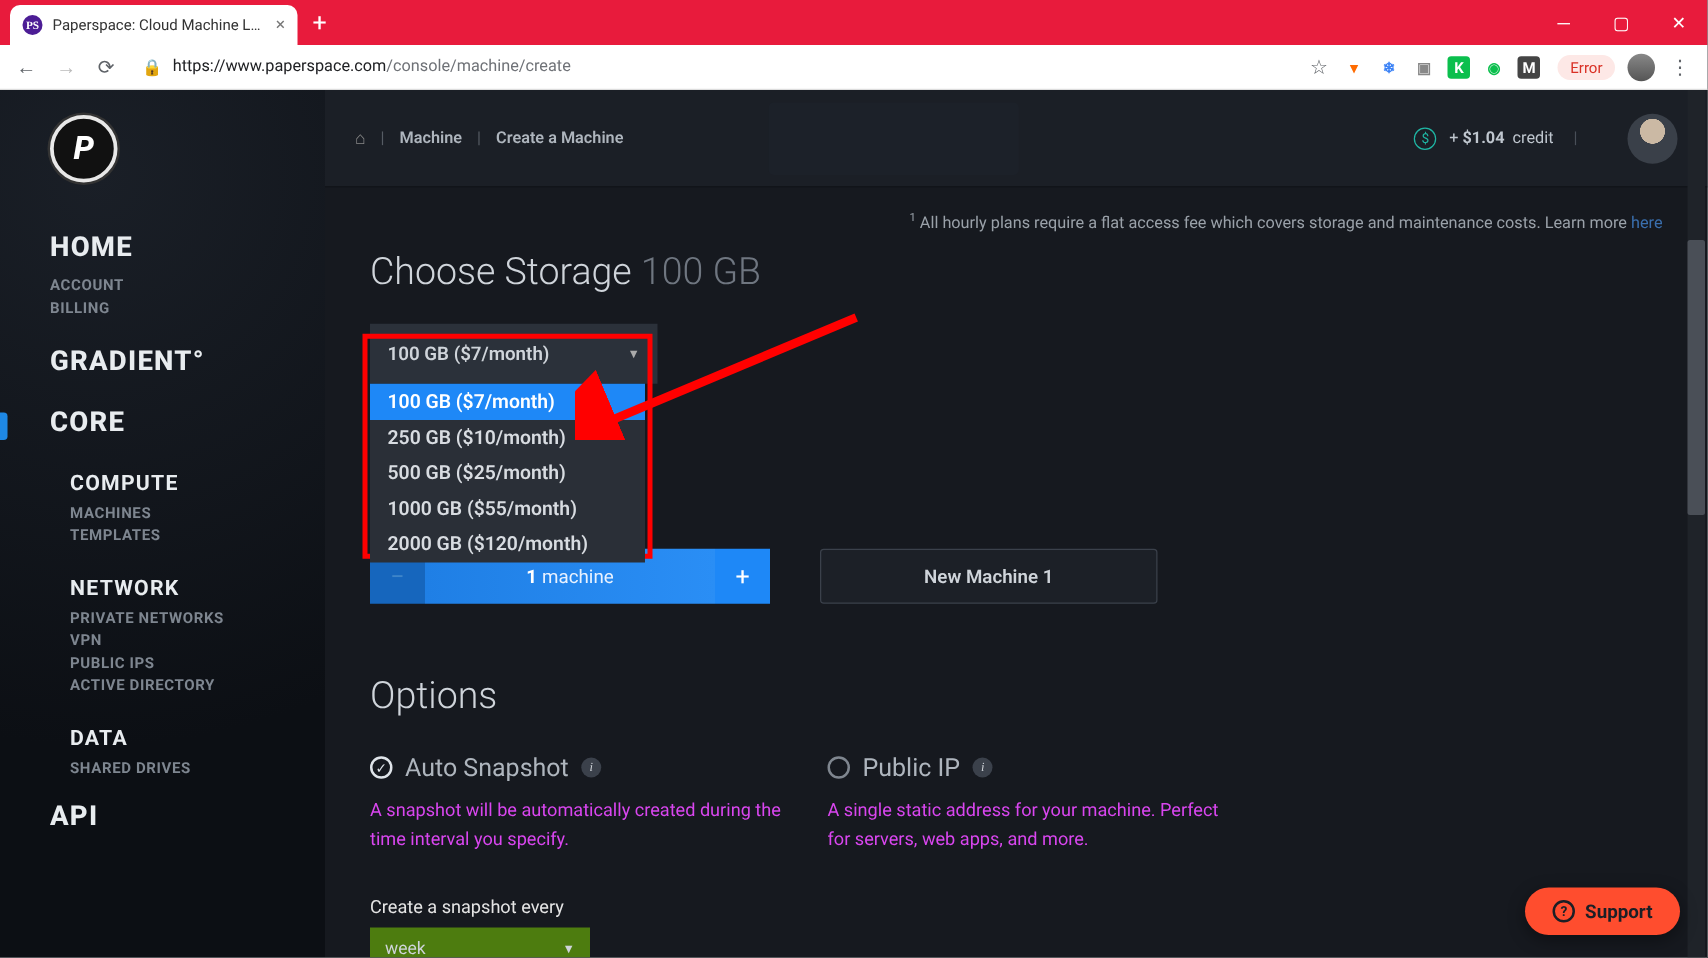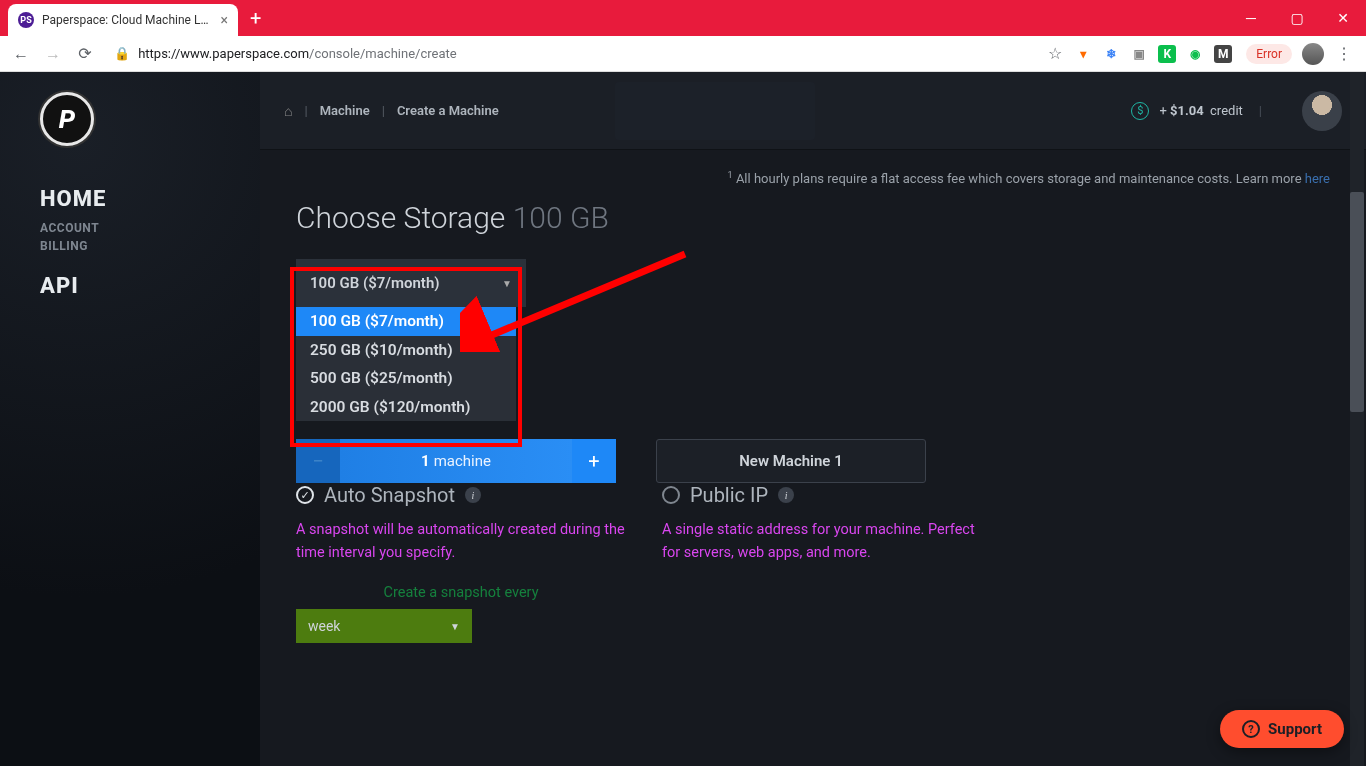--- a/index.html
+++ b/index.html
@@ -1,21 +1,21 @@
 <!DOCTYPE html>
 <html><head>
 <meta charset="utf-8">
 <style>
 * { margin:0; padding:0; box-sizing:border-box; font-family:-apple-system,BlinkMacSystemFont,"Segoe UI",Roboto,Arial,sans-serif; }
 body { width:1366px; height:766px; overflow:hidden; background:#fff; position:relative; }
 
 
 .titlebar { background:#e81b3c; height:36px; display:flex; align-items:flex-end; }
 .tab { background:#fff; height:32px; width:230px; margin-left:8px; border-radius:8px 8px 0 0; display:flex; align-items:center; padding:0 10px; font-size:12px; color:#333; gap:8px; }
-.favicon { width:16px; height:16px; border-radius:50%; background:#4c1d95; color:#fff; display:flex; align-items:center; justify-content:center; font-size:9px; font-weight:bold; }
+.favicon { width:16px; height:16px; border-radius:50%; background:#4c1d95; color:#fff; display:flex; align-items:center; justify-content:center; font-size:9px; font-weight:bold;font-family:Liberation Serif, serif; }
 .tab-title { flex:1; white-space:nowrap; overflow:hidden; text-overflow:ellipsis; }
 .tab-close { font-size:14px; color:#777; cursor:pointer; }
 .newtab { color:#fff; font-size:20px; margin:0 12px 6px; cursor:pointer; }
 .win-controls { margin-left:auto; display:flex; }
 .win-btn { width:46px; height:36px; display:flex; align-items:center; justify-content:center; color:#fff; font-size:14px; }
 .addrbar { height:36px; background:#fff; border-bottom:1px solid #ddd; display:flex; align-items:center; padding:0 8px; gap:6px; }
 .nav-ico { width:26px; height:26px; display:flex; align-items:center; justify-content:center; color:#5f6368; font-size:16px; border-radius:50%; }
 .nav-ico.disabled{ color:#bbb; }
 .url-field { flex:1; display:flex; align-items:center; gap:8px; font-size:13px; color:#333; padding:0 10px; }
 .lock { color:#5f6368; }
@@ -75,21 +75,21 @@
 
 .h2{ font-size:30px; color:#cfd4da; font-weight:300; margin:56px 0 28px; }
 .opts-row{ display:flex; gap:36px; }
 .opt-col{ width:330px; }
 .opt-head{ display:flex; align-items:center; gap:10px; font-size:20px; color:#aeb5bd; margin-bottom:12px;}
 .radio{ width:18px; height:18px; border-radius:50%; border:2px solid #7f868f; display:flex; align-items:center; justify-content:center;}
 .radio.on{ border-color:#dfe4e9;}
 .radio.on::after{ content:"✓"; font-size:11px; color:#dfe4e9;}
 .info{ width:16px; height:16px; border-radius:50%; background:#3b414b; color:#d1d5da; font-size:10px; display:flex; align-items:center; justify-content:center; font-style:italic; font-family:serif;}
 .opt-desc{ font-size:14.5px; color:#d946ef; line-height:1.55; }
-.snap-label{ font-size:14.5px; color:#15803d; margin:20px 0 8px;text-align:center; }
+.snap-label{ font-size:14.5px; color:#e5e5e5; margin:34px 0 8px; }
 .snap-select{ width:176px; height:34px; background:#4d7c0f; color:#cfd4da; padding:0 12px; font-size:14px; display:flex; align-items:center; justify-content:space-between; cursor:pointer;}
 .snap-select .caret{ font-size:10px;}
 
 
 .arrow{ position:absolute; pointer-events:none; z-index:50;}
 
 
 .support{ position:absolute; bottom:18px; right:22px; background:#ff4d2e; color:#1b1f26; font-weight:700; font-size:15px; padding:10px 22px; border-radius:24px; display:flex; align-items:center; gap:8px; box-shadow:0 4px 14px rgba(0,0,0,.4);}
 .support .q{ width:18px; height:18px; border:2px solid #1b1f26; border-radius:50%; display:flex; align-items:center; justify-content:center; font-size:11px;}
 
@@ -134,20 +134,34 @@
   <div class="prof"></div>
   <div class="kebab">⋮</div>
 </div>
 
 <div class="app">
   <div class="sidebar">
     <div class="logo">P</div>
     <div class="nav-h">HOME</div>
     <div class="nav-sub">ACCOUNT</div>
     <div class="nav-sub">BILLING</div>
+    <div class="nav-h">GRADIENT°</div>
+    <div class="nav-h core-marker">CORE</div>
+    <div class="nav-sect">
+      <div class="nav-h small">COMPUTE</div>
+      <div class="nav-sub">MACHINES</div>
+      <div class="nav-sub">TEMPLATES</div>
+      <div class="nav-h small">NETWORK</div>
+      <div class="nav-sub">PRIVATE NETWORKS</div>
+      <div class="nav-sub">VPN</div>
+      <div class="nav-sub">PUBLIC IPS</div>
+      <div class="nav-sub">ACTIVE DIRECTORY</div>
+      <div class="nav-h small">DATA</div>
+      <div class="nav-sub">SHARED DRIVES</div>
+    </div>
     <div class="nav-h" style="margin-top:20px">API</div>
   </div>
 
   <div class="main">
     <div class="topbar">
       <div class="crumbs">
         <span class="home-ico">⌂</span>
         <span class="sep">|</span>
         <a>Machine</a>
         <span class="sep">|</span>
@@ -171,36 +185,38 @@
 
       <div class="storage-box">
         <div class="storage-select">
           <span>100 GB  ($7/month)</span>
           <span class="caret">▼</span>
         </div>
         <div class="dropdown">
           <div class="opt selected">100 GB  ($7/month)</div>
           <div class="opt">250 GB  ($10/month)</div>
           <div class="opt">500 GB  ($25/month)</div>
+          <div class="opt">1000 GB  ($55/month)</div>
           <div class="opt">2000 GB  ($120/month)</div>
         </div>
       </div>
 
       <div class="machine-row">
         <div class="counter">
           <div class="btn minus">−</div>
           <div class="mid">
               <b>1</b> 
               <span>machine</span>
             </div>
           <div class="btn">+</div>
         </div>
         <div class="name-box">New Machine 1</div>
       </div>
 
+      <div class="h2">Options</div>
 
       <div class="opts-row">
         <div class="opt-col">
           <div class="opt-head">
             <span class="radio on"></span>
             <span>Auto Snapshot</span>
             <span class="info">i</span>
           </div>
           <div class="opt-desc">A snapshot will be automatically created during the time interval you specify.</div>
           <div class="snap-label">Create a snapshot every</div>

